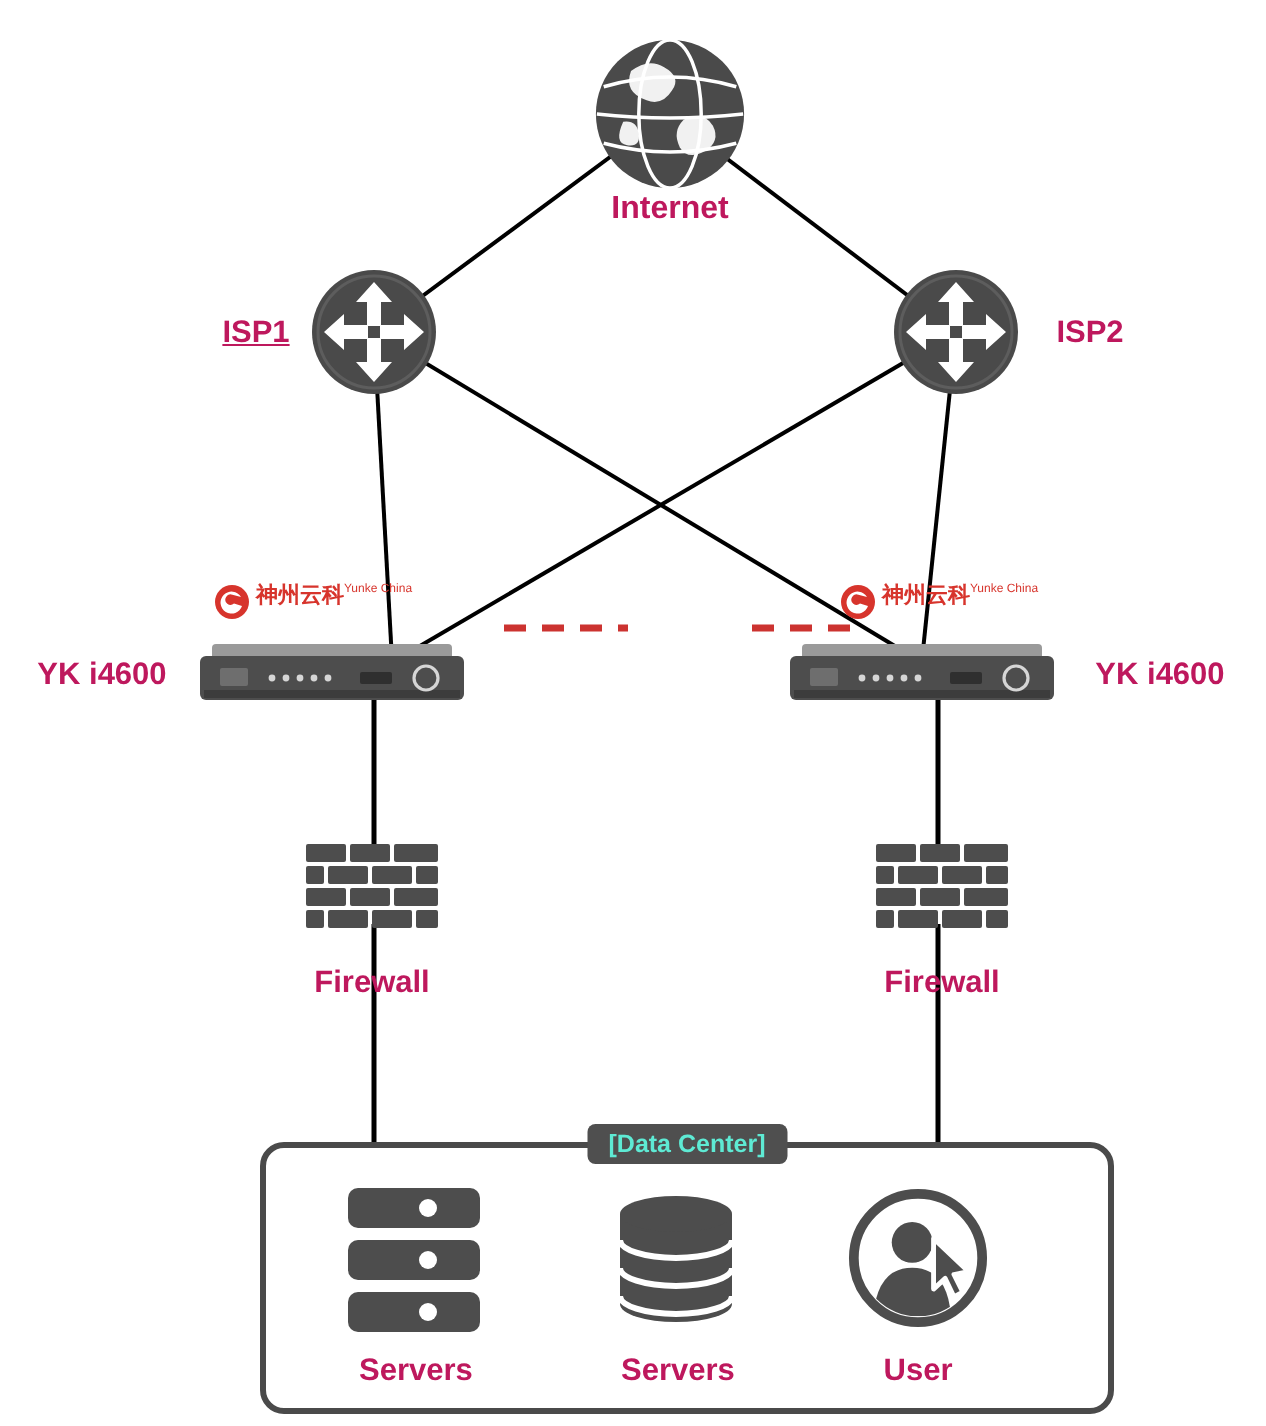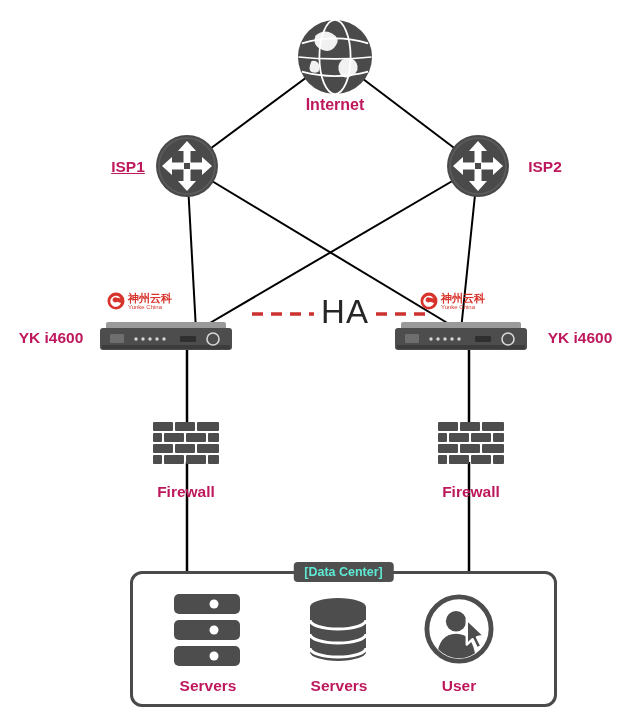--- a/index.html
+++ b/index.html
@@ -15,21 +15,21 @@
   .node { z-index:2; }
   .label {
     z-index:3; font-weight:bold; font-size:15.5px; color:#be185d;
     text-align:center; white-space:nowrap;
   }
   .ha-label {
     z-index:3; font-size:33px; font-weight:500; color:#262626;
     text-align:center; letter-spacing:1px;
   }
   .logo { display:flex; align-items:flex-start; gap:3px; z-index:2; }
-  .logo-text { display:flex; flex-direction:column; }
+  .logo-text { display:flex; }
   .logo-name { color:#d7342c; font-weight:bold; font-size:11px; line-height:12px; white-space:nowrap; }
   .logo-sub  { color:#d7342c; font-size:6px; line-height:7px; white-space:nowrap; }
   .dc-box {
     left:130px; top:571px; width:427px; height:136px;
     border:3px solid #4a4a4a; border-radius:12px; background:#ffffff; z-index:2;
   }
   .dc-badge {
     position:absolute; left:50%; top:-12px; transform:translateX(-50%);
     background:#4f4f4f; color:#5eead4; font-weight:bold; font-size:12.5px;
     padding:3px 11px; border-radius:4px; white-space:nowrap; z-index:4;
@@ -86,21 +86,20 @@
       <circle cx="32" cy="32" r="31" fill="#4a4a4a"></circle>
       <circle cx="32" cy="32" r="28" fill="none" stroke="#5d5d5d" stroke-width="1.5"></circle>
       <path d="M32,7 L41,17 L35.5,17 L35.5,29 L28.5,29 L28.5,17 L23,17 Z" fill="#ffffff"></path>
       <path d="M32,57 L41,47 L35.5,47 L35.5,35 L28.5,35 L28.5,47 L23,47 Z" fill="#ffffff"></path>
       <path d="M7,32 L17,23 L17,28.5 L29,28.5 L29,35.5 L17,35.5 L17,41 Z" fill="#ffffff"></path>
       <path d="M57,32 L47,23 L47,28.5 L35,28.5 L35,35.5 L47,35.5 L47,41 Z" fill="#ffffff"></path>
     </svg>
   </div>
   <div class="abs label" style="left:520px; top:158px; width:50px;">ISP2</div>
 
-  <div class="abs ha-label" style="left:314px; top:293px; width:62px;">HA</div>
 
   <div class="abs logo" style="left:107px; top:292px;">
     <svg width="18" height="18" viewBox="0 0 18 18">
       <circle cx="9" cy="9" r="8.5" fill="#d7342c"></circle>
       <path d="M13.5,6.5 A5.5,5.5 0 1 0 14,11 L10,9.8 A2.6,2.6 0 1 1 9.2,5.4 Z" fill="#ffffff"></path>
     </svg>
     <div class="logo-text">
       <span class="logo-name">神州云科</span>
       <span class="logo-sub">Yunke China</span>
     </div>

